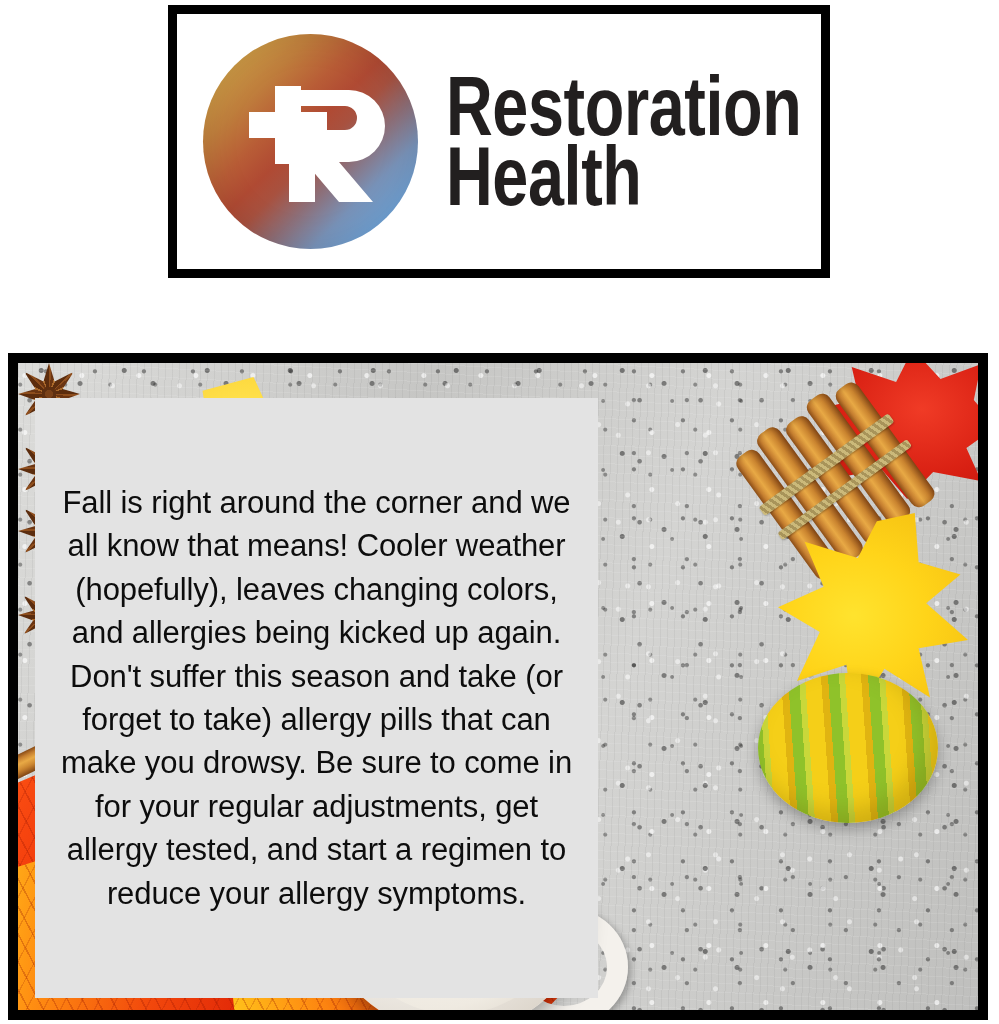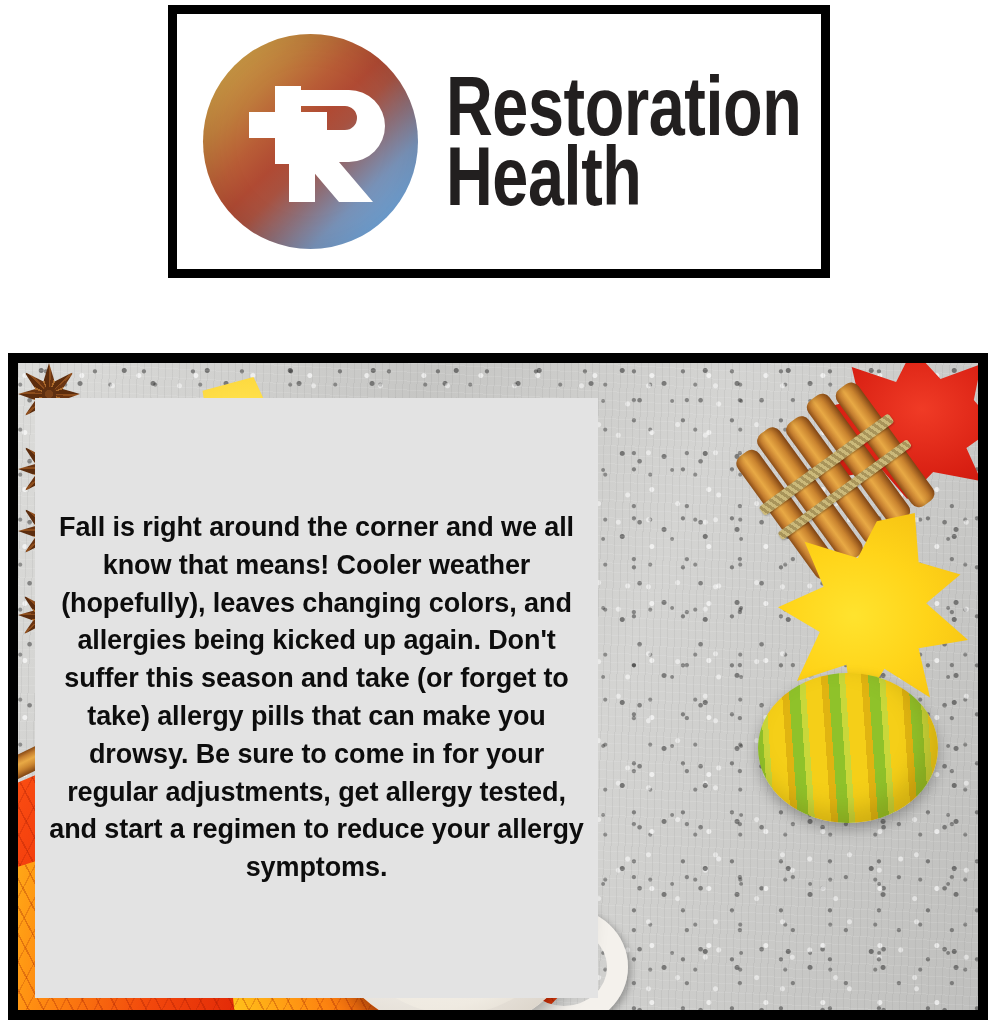--- a/index.html
+++ b/index.html
@@ -372,22 +372,22 @@
     display: flex;
     align-items: center;
     justify-content: center;
     box-sizing: border-box;
     padding: 6px 14px;
   }
   .body-copy {
     margin: 0;
     text-align: center;
     font-family: "Liberation Sans Narrow", "Liberation Sans", sans-serif;
-    font-weight: 700;
-    font-size: 27px;
+    font-weight: 400;
+    font-size: 31px;
     line-height: 1.40;
     color: #0d0d0d;
     letter-spacing: -0.1px;
   }
 </style>
 </head>
 <body>
 
 <div class="logo-panel">
   <div class="logo-panel-inner">

